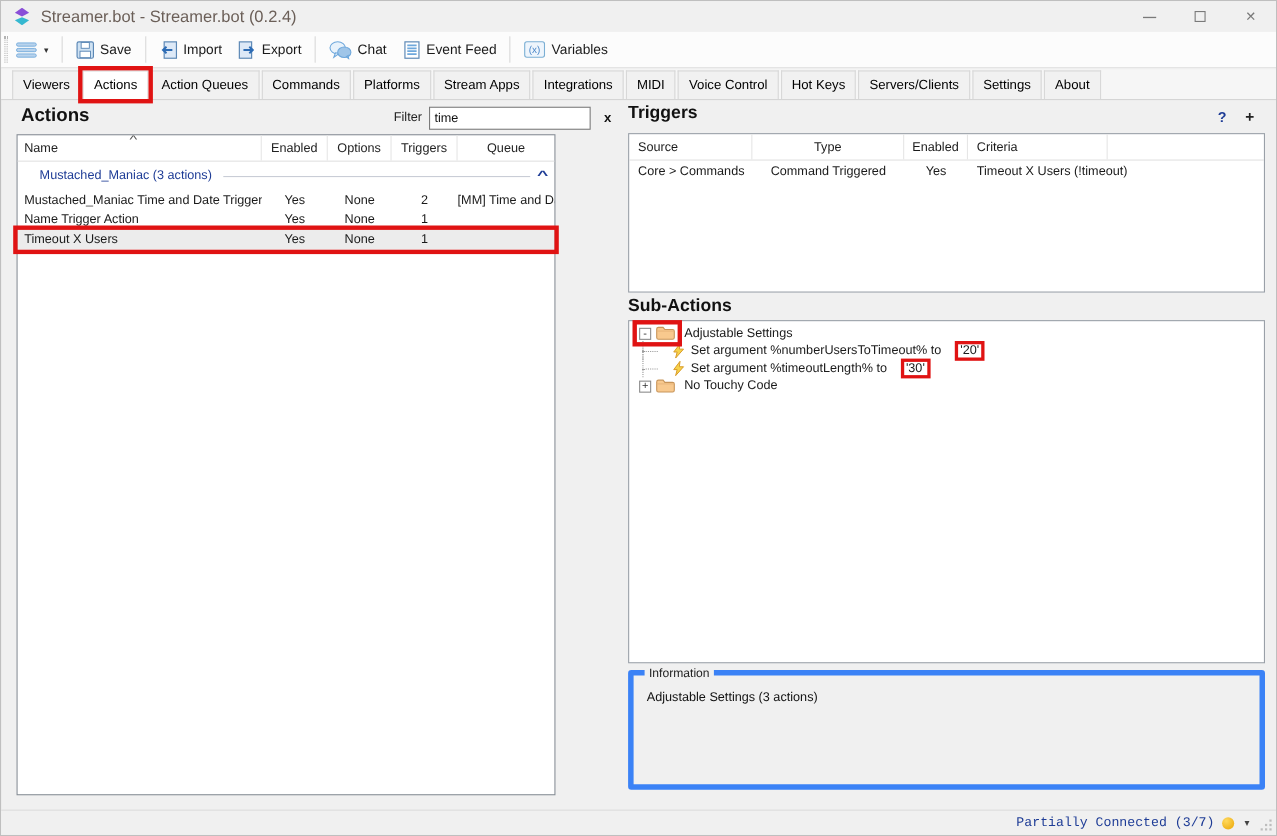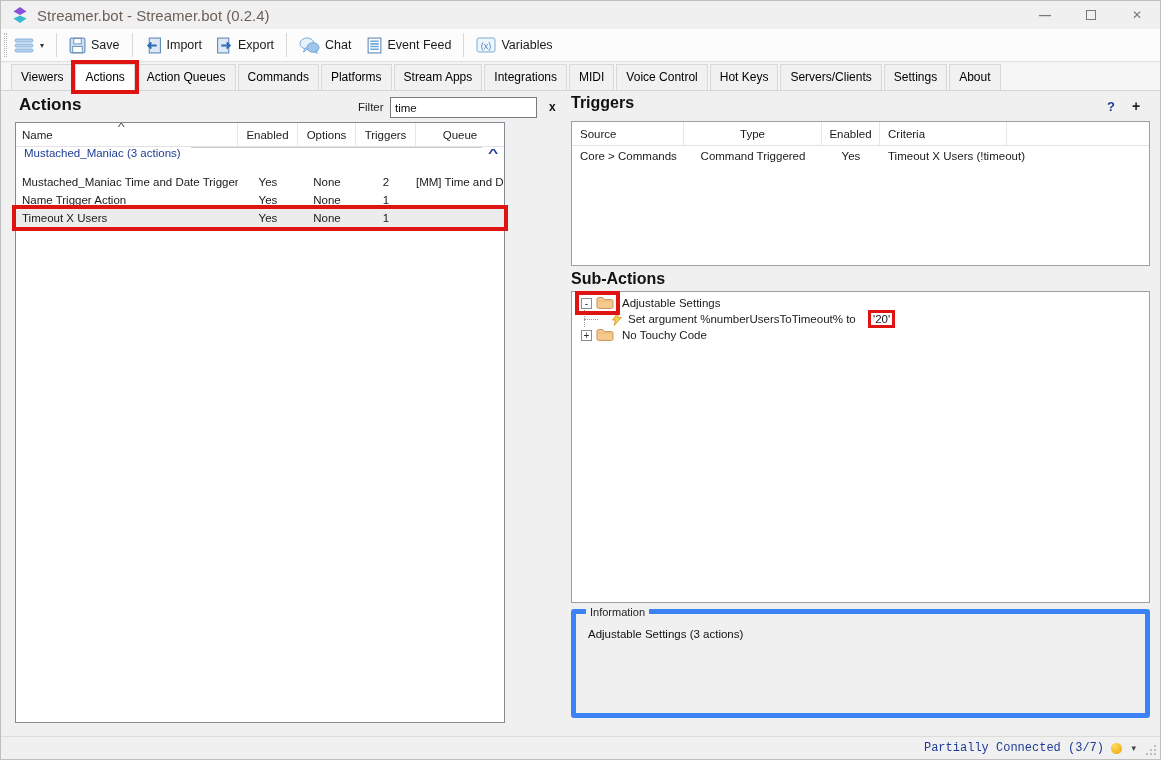--- a/index.html
+++ b/index.html
@@ -45,21 +45,21 @@
   .filter-input{position:absolute;left:389px;top:96px;width:147px;height:21px;border:1px solid #7a7a7a;background:#fff;font-family:inherit;font-size:11.5px;padding:0 4px;color:#111;}
   .filter-clear{position:absolute;left:548px;top:99px;font-size:12px;font-weight:bold;color:#111;cursor:default;}
 
   
   .atable{position:absolute;left:14px;top:121px;width:490px;height:601px;background:#fff;border:1px solid #858c94;font-size:11.5px;}
   .ahead{display:grid;grid-template-columns:222px 60px 58px 60px 1fr;height:24px;border-bottom:1px solid #e2e2e2;align-items:center;color:#222;}
   .ahead .hc{height:100%;display:flex;align-items:center;justify-content:center;border-right:1px solid #e6e6e6;position:relative;}
   .ahead .hc:last-child{border-right:none;}
   .ahead .hc.name{justify-content:flex-start;padding-left:6px;}
   .sort-caret{position:absolute;left:103px;top:-1px;font-size:10px;color:#555;transform:scaleX(1.5);}
-  .group-row{display:flex;height:26px;color:var(--accent-navy);padding-left:8px;cursor:default;}
+  .group-row{display:flex;align-items:center;height:26px;color:var(--accent-navy);padding-left:20px;cursor:default;}
   .group-row .gtext{white-space:nowrap;}
   .group-row .gline{flex:1;height:1px;background:#c9cdd6;margin:0 8px 0 10px;}
   .group-row .gcaret{margin-right:8px;font-weight:bold;font-size:11px;transform:scaleX(1.6);}
   .arow{display:grid;grid-template-columns:222px 60px 58px 60px 1fr;height:18px;align-items:center;cursor:default;position:relative;}
   .arow .c{white-space:nowrap;overflow:hidden;}
   .arow .c.name{padding-left:6px;}
   .arow .c.mid{text-align:center;}
   .arow .c.queue{text-align:right;padding-right:5px;}
   .arow.selected{background:#ececec;outline:4px solid var(--annotation-red);z-index:4;}
 
@@ -324,20 +324,30 @@
         <span class="tree-gap"></span>
 
         <span class="node-icon bolt">
           <svg viewBox="0 0 12 14" width="12" height="14">
             <path d="M7.2 0.5 L1.5 8 H4.6 L3.2 13.5 L10.4 5.4 H6.6 Z" fill="#f7d24a" stroke="#d89b28" stroke-width="0.9"></path>
           </svg>
         </span>
         <span class="tree-label"><span>Set argument %numberUsersToTimeout% to </span><span class="val">'20'</span></span>
       </div>
 
+      <div class="tree-row child">
+        <span class="tree-gap"></span>
+
+        <span class="node-icon bolt">
+          <svg viewBox="0 0 12 14" width="12" height="14">
+            <path d="M7.2 0.5 L1.5 8 H4.6 L3.2 13.5 L10.4 5.4 H6.6 Z" fill="#f7d24a" stroke="#d89b28" stroke-width="0.9"></path>
+          </svg>
+        </span>
+        <span class="tree-label"><span>Set argument %timeoutLength% to </span><span class="val">'30'</span></span>
+      </div>
 
 
       <div class="tree-row folder">
 
         <span class="icon-wrap">
           <span class="expander">+</span>
           <span class="node-icon folder">
             <svg viewBox="0 0 18 14" width="18" height="14">
               <path d="M1 3.2 Q1 1.6 2.6 1.6 H6.8 L8.4 3.6 H15.4 Q17 3.6 17 5.2 V10.8 Q17 12.4 15.4 12.4 H2.6 Q1 12.4 1 10.8 Z" fill="#f8c98e" stroke="#c8955a"></path>
               <path d="M1 5 H17" stroke="#e5b277" stroke-width="0.8"></path>

